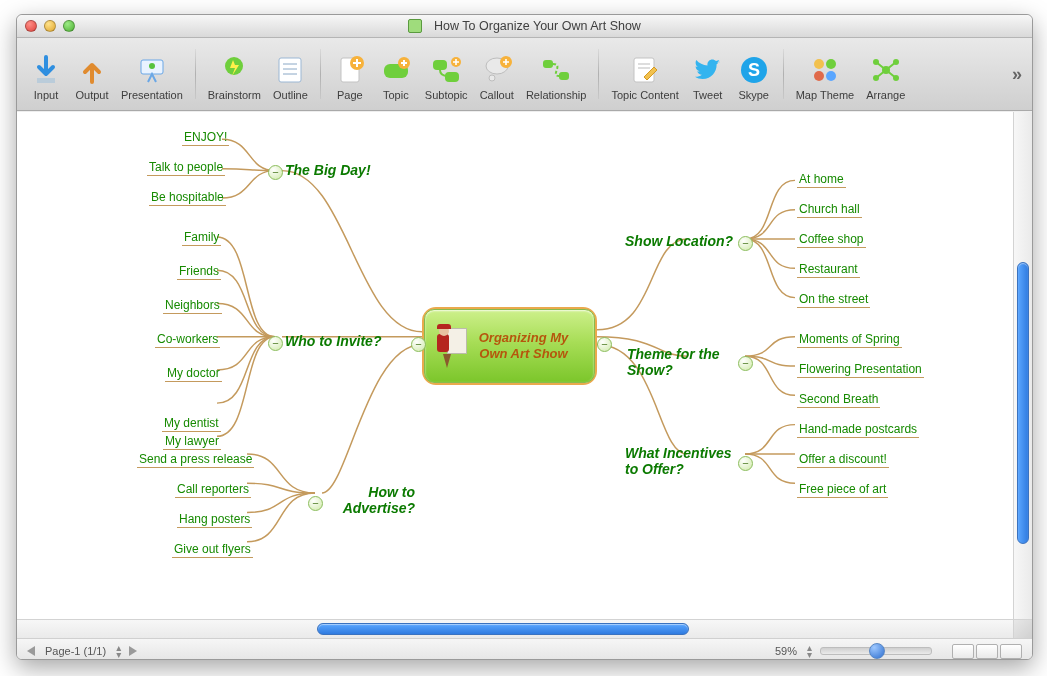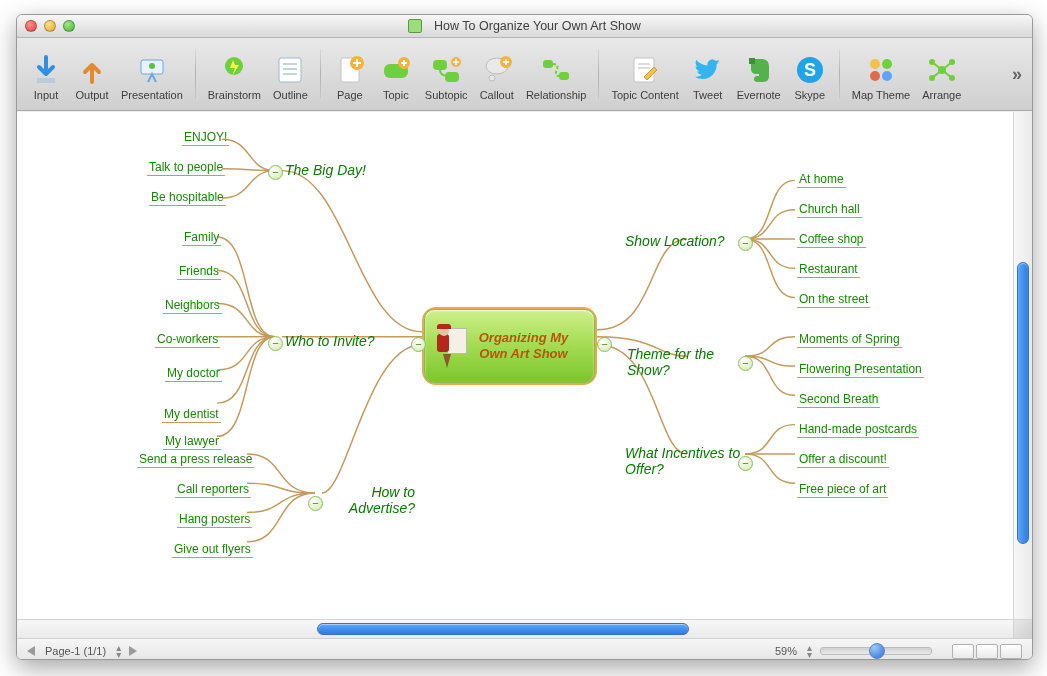--- a/index.html
+++ b/index.html
@@ -39,21 +39,21 @@
   .navbtn.next{border-left:8px solid #9a9a9a}
   .status .stepper{font-size:10px;color:#888;letter-spacing:-2px;line-height:7px}
   .status .spacer{flex:1}
   .slider{width:110px;height:6px;border-radius:3px;background:linear-gradient(to bottom,#cfcfcf,#eaeaea);border:1px solid #bdbdbd;position:relative}
   .slider .knob{position:absolute;top:-5px;left:48px;width:14px;height:14px;border-radius:50%;background:radial-gradient(circle at 30% 25%,#9ec8ff,#2e6fd0);border:1px solid #5a88c4}
   .viewmodes{display:flex;gap:2px;margin-left:10px}
   .vm{width:20px;height:13px;border:1px solid #b0b0b0;border-radius:2px;background:linear-gradient(#fff,#e9e9e9)}
   
   .node{position:absolute;font-size:12px;color:#168a00;white-space:nowrap}
   .leaf{border-bottom:1.5px solid #c49a5d;padding:0 2px 1px 2px}
-  .branch{font-weight:normal;font-style:italic;color:#0b7a00;font-size:14px}
+  .branch{font-weight:bold;font-style:italic;color:#0b7a00;font-size:14px}
   .toggle{width:13px;height:13px;border-radius:50%;background:radial-gradient(circle at 35% 30%,#fff,#cfe9a7);border:1px solid #8bbd5c;color:#4e7c24;font-size:11px;line-height:11px;text-align:center;display:flex;align-items:center;justify-content:center}
   .toggle.abs{position:absolute}
   
   .central{position:absolute;box-sizing:border-box;border:2px solid #eaa94d;border-radius:14px;background:#fffaf1;padding:0}
   .central-in{width:100%;height:100%;border-radius:10px;background:linear-gradient(to bottom,#cdf08b 0%,#a7dd56 45%,#7cc62b 100%);border:1px solid #88bb4d;box-shadow:inset 0 1px 2px rgba(255,255,255,.8);display:flex;align-items:center;justify-content:center;gap:8px;padding:6px 10px;box-sizing:border-box}
   .central-label{color:#b5560d;font-weight:bold;font-style:italic;font-size:13px;text-align:center;line-height:1.25}
   .person{position:relative;width:30px;height:44px}
   .person .easel{position:absolute;left:12px;top:4px;width:18px;height:24px;background:#f4f0e6;border:1px solid #bba;}
   .person .legs{position:absolute;left:8px;bottom:0;width:0;height:0;border-left:4px solid transparent;border-right:4px solid transparent;border-top:14px solid #8a5a2d}
   .person .body{position:absolute;left:2px;top:10px;width:12px;height:18px;background:#b5261f;border-radius:3px}
@@ -205,29 +205,20 @@
             </div>
         <span>Topic Content</span>
       </div>
       <div class="tb">
         <div class="ic">
               <svg viewBox="0 0 32 32">
                 <path d="M28 8c-1 .5-2 .8-3 .9 1-.7 1.8-1.7 2.2-3-1 .6-2 .1-3.1 1.2C23 6 21.7 5.4 20.3 5.4c-2.7 0-4.9 2.3-4.9 5 0 .4 0 .8.1 1.1C11 11.3 7 9.2 4.3 6c-.4.8-.7 1.7-.7 2.7 0 1.7.9 3.3 2.2 4.2-.8 0-1.6-.3-2.2-.6 0 2.4 1.7 4.5 3.9 4.9-.4.1-.8.2-1.3.2-.3 0-.6 0-.9-.1.6 2 2.4 3.4 4.5 3.4-1.7 1.3-3.8 2.1-6.1 2.1H3c2.2 1.4 4.8 2.2 7.6 2.2 9.1 0 14-7.6 14-14.1v-.6c1-.7 1.8-1.6 2.4-2.6z" fill="#34b4ef"></path>
               </svg>
             </div>
         <span>Tweet</span>
-      </div>
-      <div class="tb">
-        <div class="ic">
-              <svg viewBox="0 0 32 32">
-                <path d="M9 5h9c6 0 8 3 8 8v9c0 5-3 6-7 6h-4c-3 0-4-1-4-3 0-2 1-3 3-3h2v-2h-3c-3 0-5-2-5-5V6z" fill="#54b24a"></path>
-                <rect x="6" y="4" width="6" height="6" fill="#3f8f36"></rect>
-              </svg>
-            </div>
-        <span>Evernote</span>
       </div>
       <div class="tb">
         <div class="ic">
               <svg viewBox="0 0 32 32">
                 <circle cx="16" cy="16" r="13" fill="#1fa4e9"></circle>
                 <text x="16" y="22" text-anchor="middle" font-size="18" font-weight="bold" fill="#fff" font-family="Arial">S</text>
               </svg>
             </div>
         <span>Skype</span>
       </div>
@@ -330,21 +321,21 @@
       <div class="node leaf" style="left:130px;top:48px"><span>Talk to people</span></div>
       <div class="node leaf" style="left:132px;top:78px"><span>Be hospitable</span></div>
 
       <div class="node branch" style="left:268px;top:221px"><span>Who to Invite?</span></div>
       <div class="toggle abs" style="left:251px;top:224px">−</div>
       <div class="node leaf" style="left:165px;top:118px"><span>Family</span></div>
       <div class="node leaf" style="left:160px;top:152px"><span>Friends</span></div>
       <div class="node leaf" style="left:146px;top:186px"><span>Neighbors</span></div>
       <div class="node leaf" style="left:138px;top:220px"><span>Co-workers</span></div>
       <div class="node leaf" style="left:148px;top:254px"><span>My doctor</span></div>
-      <div class="node leaf" style="left:145px;top:295px"><span>My dentist</span></div>
+      <div class="node leaf" style="left:145px;top:304px"><span>My dentist</span></div>
       <div class="node leaf" style="left:146px;top:322px"><span>My lawyer</span></div>
 
       <div class="node branch" style="left:308px;top:372px;width:90px;white-space:normal;text-align:right"><span>How to Advertise?</span></div>
       <div class="toggle abs" style="left:291px;top:384px">−</div>
       <div class="node leaf" style="left:120px;top:340px"><span>Send a press release</span></div>
       <div class="node leaf" style="left:158px;top:370px"><span>Call reporters</span></div>
       <div class="node leaf" style="left:160px;top:400px"><span>Hang posters</span></div>
       <div class="node leaf" style="left:155px;top:430px"><span>Give out flyers</span></div>
 
       <div class="node branch" style="left:608px;top:121px"><span>Show Location?</span></div>

